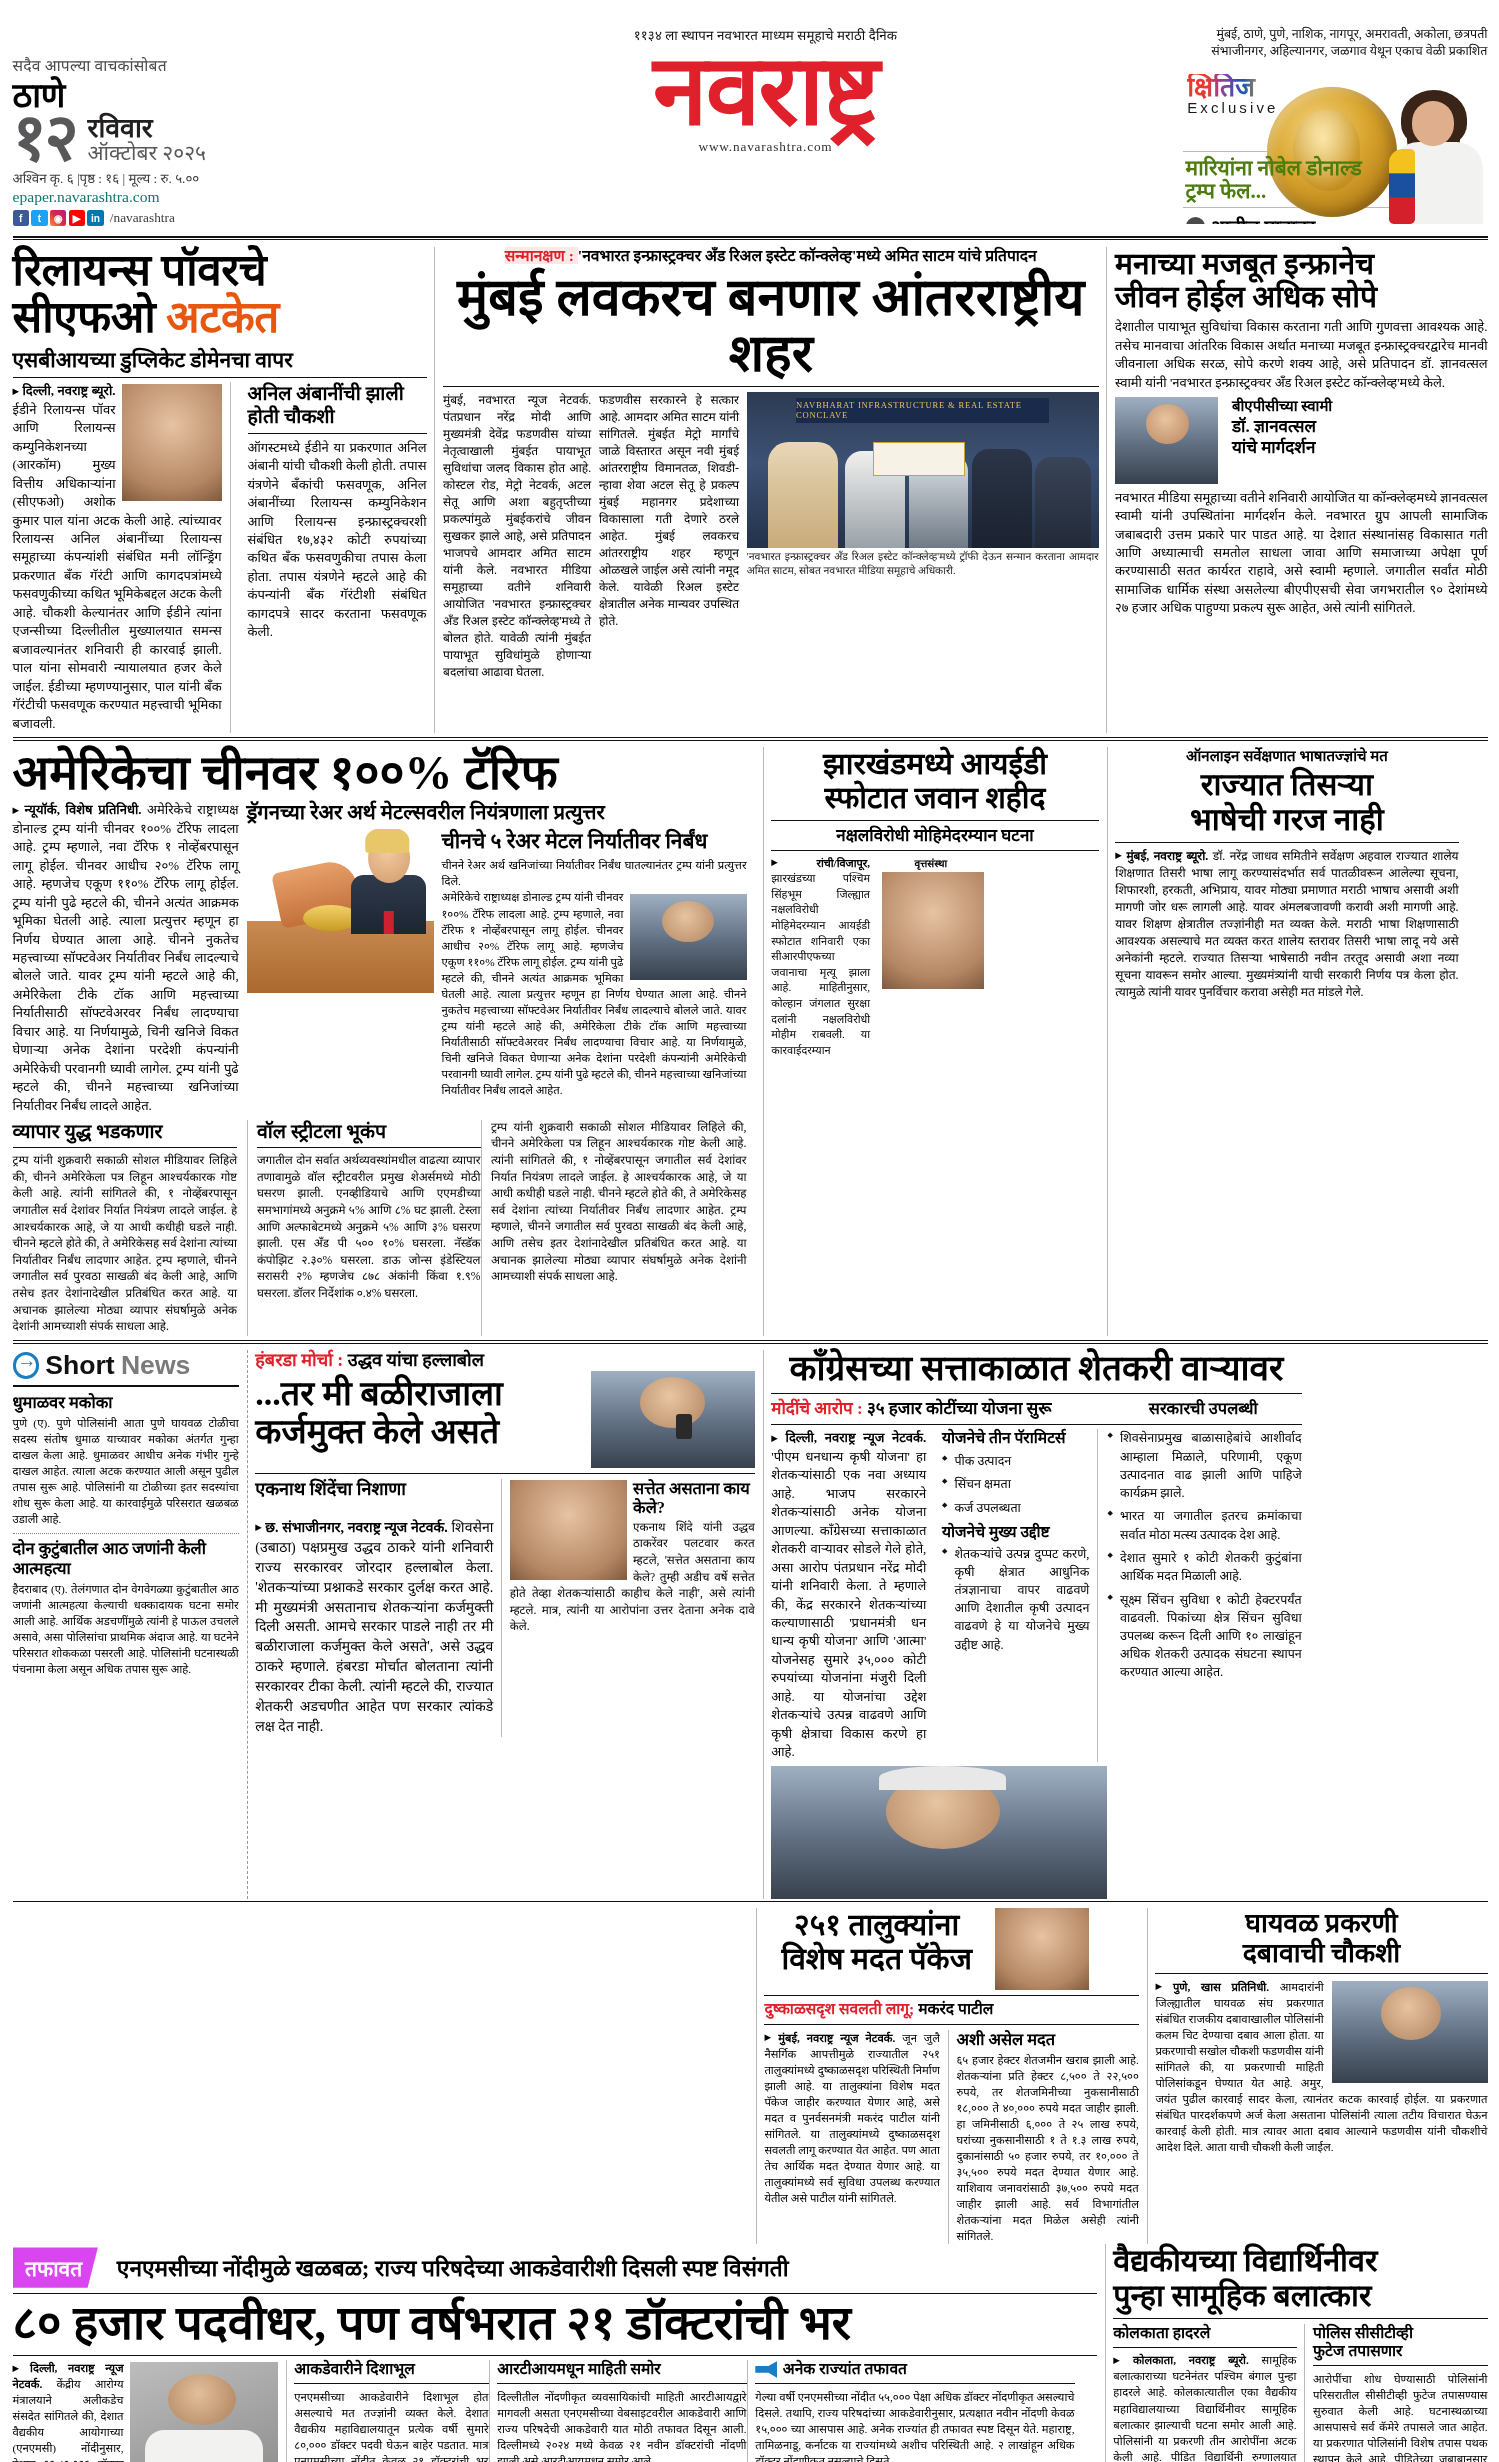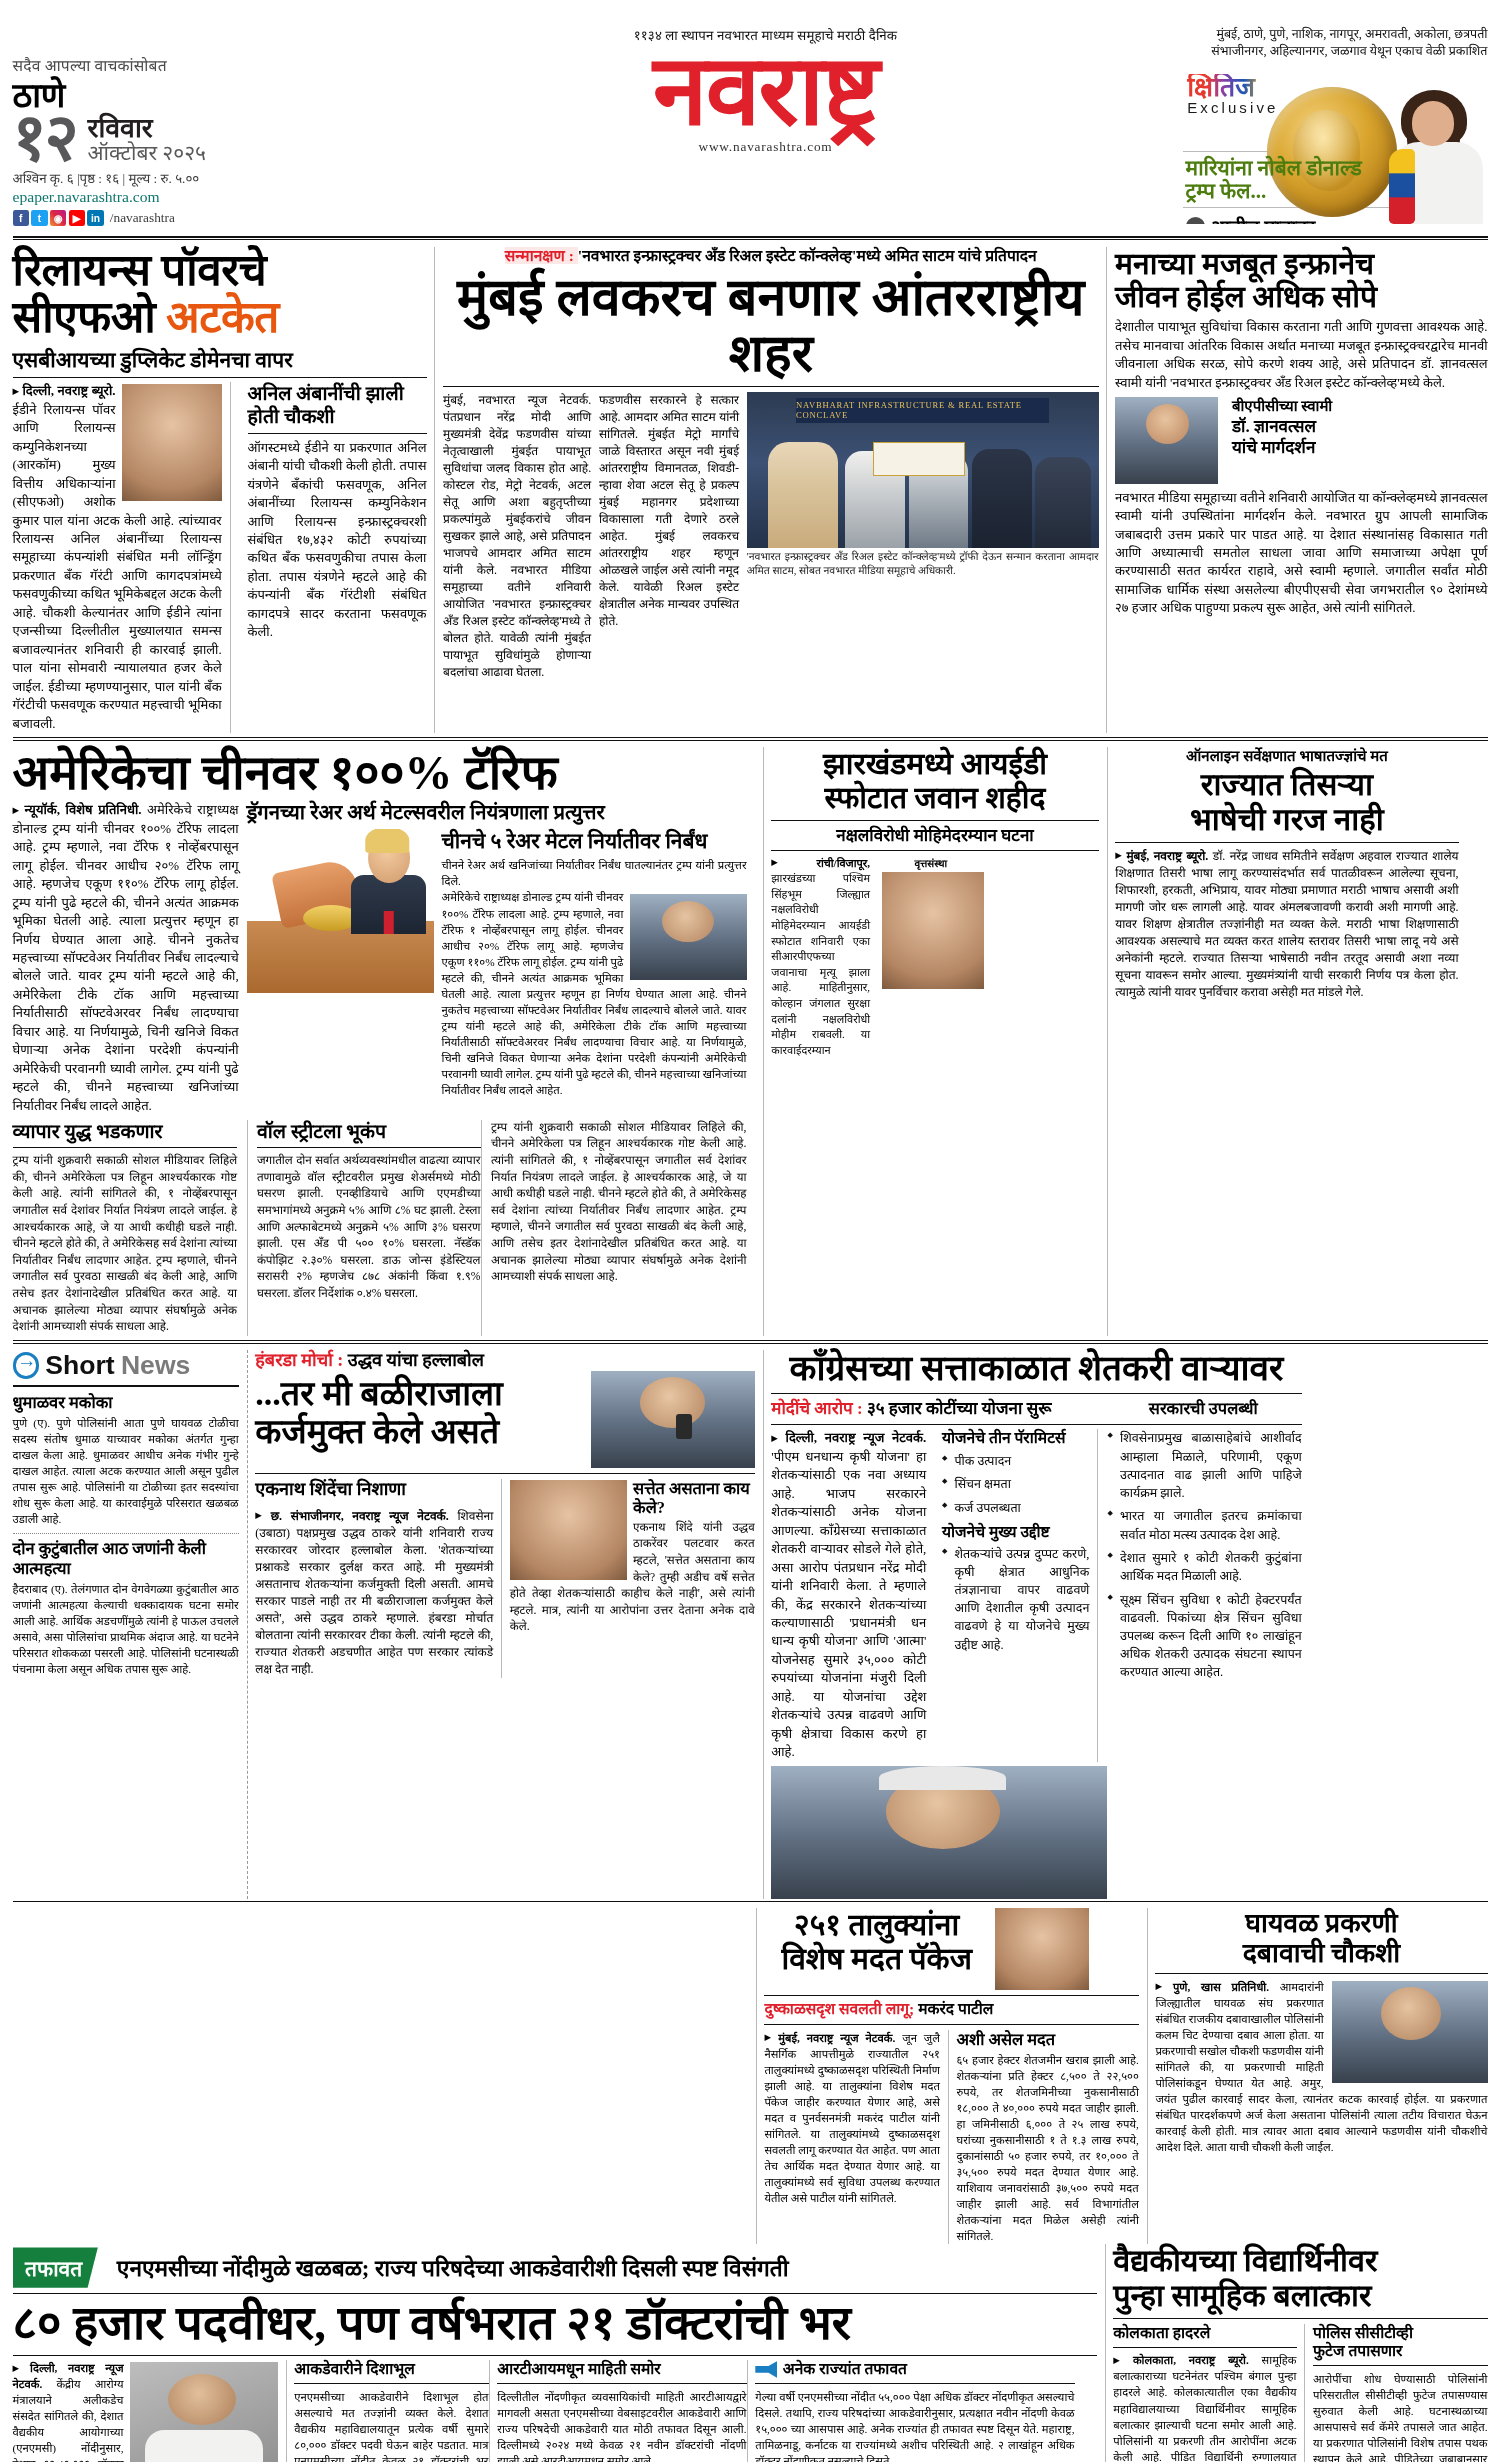--- a/index.html
+++ b/index.html
@@ -109,21 +109,21 @@
 
   
   .photo { background: #d8d8d8; position: relative; overflow: hidden; }
   .ph-stage { background: linear-gradient(180deg,#2d3b52 0%, #3c5174 45%, #24324a 100%); }
   .ph-face { background: radial-gradient(circle at 50% 35%, #e6c3a3, #b48663 70%, #7e5a3e 100%); }
   .ph-grey { background: linear-gradient(160deg,#bdbdbd,#8e8e8e); }
   .ph-suit { background: linear-gradient(180deg,#9fb0c2 0%, #5f6e80 55%, #38414d 100%); }
 
   
   .strap { display: flex; align-items: stretch; margin: 3.1px 0 1.6px 0; }
-  .strap-tab { background: #15803d; color: #fff; font-size: 21px; font-weight: bold;
+  .strap-tab { background: #d946ef; color: #fff; font-size: 21px; font-weight: bold;
                padding: 6.2px 15.6px 6.2px 12.5px; display: flex; align-items: center;
                clip-path: polygon(0 0, 100% 0, 88% 100%, 0 100%); }
   .strap-txt { flex: 1; display: flex; align-items: center; font-size: 22.7px; font-weight: bold;
                padding-left: 19px; }
   .bullets { font-size: 12.5px; line-height: 1.45; }
   .bullets li { list-style: none; position: relative; padding-left: 12.5px; margin-bottom: 5.5px; text-align: justify; }
   .bullets li::before { content: "\25C6"; position: absolute; left: 0; top: 0.8px; font-size: 7px; color: #111; }
 
   .shortnews-hd { display: flex; align-items: center; gap: 6.2px; }
   .sn-arrow { width: 26.6px; height: 26.6px; border-radius: 50%; border: 3.1px solid #1a7ec2; position: relative; }
@@ -417,21 +417,21 @@
           <div class="photo ph-suit" style="width:164px; height:97px;">
             <div style="position:absolute; left:30%; top:6%; width:40%; height:52%; border-radius:50%; background:radial-gradient(circle at 45% 38%,#e8c6a4,#b38560);"></div>
             <div style="position:absolute; left:52%; top:44%; width:10%; height:26%; background:#2a2a2a; border-radius:3.1px;"></div>
           </div>
         </div>
       </div>
       <div class="sect-rule"></div>
       <div class="cols">
         <div style="width:250px; padding-right:7.8px;">
           <h3 class="sub2" style="font-size:18px;">एकनाथ शिंदेंचा निशाणा</h3>
-          <div class="body" style="font-size:12px; margin-top:8px;">
+          <div class="body" style="font-size:14px; margin-top:18px;">
             <span class="dateline" style="font-weight:bold;">छ. संभाजीनगर, नवराष्ट्र न्यूज नेटवर्क.</span>
             <span>शिवसेना (उबाठा) पक्षप्रमुख उद्धव ठाकरे यांनी शनिवारी राज्य सरकारवर जोरदार हल्लाबोल केला. 'शेतकऱ्यांच्या प्रश्नाकडे सरकार दुर्लक्ष करत आहे. मी मुख्यमंत्री असतानाच शेतकऱ्यांना कर्जमुक्ती दिली असती. आमचे सरकार पाडले नाही तर मी बळीराजाला कर्जमुक्त केले असते', असे उद्धव ठाकरे म्हणाले. हंबरडा मोर्चात बोलताना त्यांनी सरकारवर टीका केली. त्यांनी म्हटले की, राज्यात शेतकरी अडचणीत आहेत पण सरकार त्यांकडे लक्ष देत नाही.</span>
           </div>
         </div>
         <div class="vline" style="width:258px; padding-left:7.8px;">
           <div class="photo ph-face" style="width:117px; height:100px; float:left; margin:1.6px 6.2px 3.1px 0;"></div>
           <h3 class="sub2" style="font-size:16.4px;">सत्तेत असताना काय केले?</h3>
           <div class="body" style="font-size:11.7px; margin-top:2.3px;">एकनाथ शिंदे यांनी उद्धव ठाकरेंवर पलटवार करत म्हटले, 'सत्तेत असताना काय केले? तुम्ही अडीच वर्षे सत्तेत होते तेव्हा शेतकऱ्यांसाठी काहीच केले नाही', असे त्यांनी म्हटले. मात्र, त्यांनी या आरोपांना उत्तर देताना अनेक दावे केले.</div>
         </div>
       </div>

